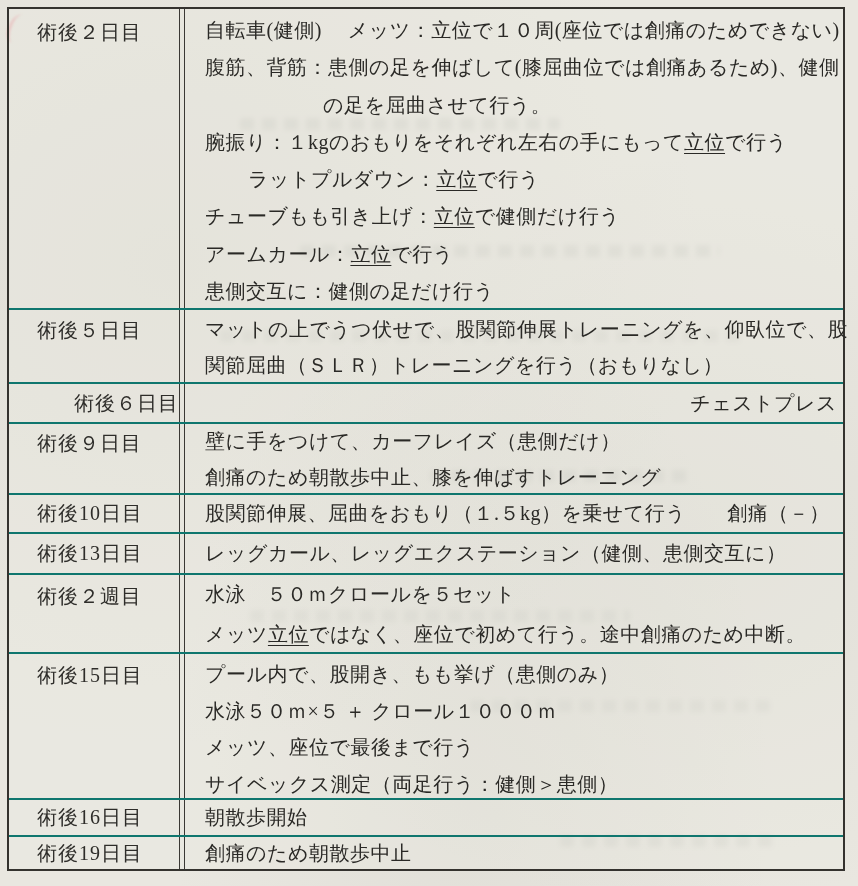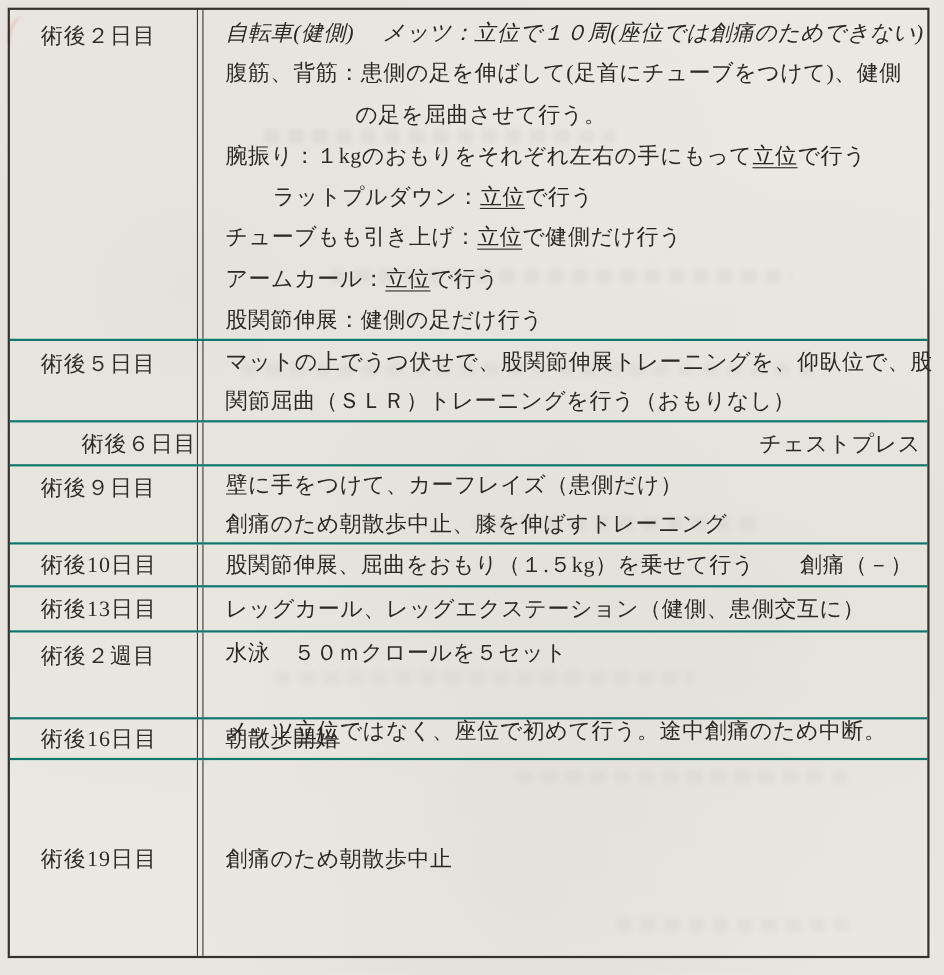--- a/index.html
+++ b/index.html
@@ -69,28 +69,28 @@
 <div class="ghost" style="left:470px;top:700px;width:300px;opacity:.08;"></div>
 <div class="ghost" style="left:560px;top:835px;width:220px;opacity:.09;"></div>
 
 <div class="scan-table">
     <div class="trow" style="height: 299px;">
     <div class="daycell" style="padding-top: 9.65px;">
       <span class="daylabel">術後２日目</span>
     </div>
     <div class="vdiv"></div>
     <div class="content" style="padding-top: 3px;">
-        <div class="cline" style="line-height: 37.3px; font-style: italic;"><span>自転車(健側)　 メッツ：立位で１０周(座位では創痛のためできない)</span></div>
-        <div class="cline" style="line-height: 37.3px;"><span>腹筋、背筋：患側の足を伸ばして(足首にチューブをつけて)、健側</span></div>
+        <div class="cline" style="line-height: 37.3px;"><span>自転車(健側)　 メッツ：立位で１０周(座位では創痛のためできない)</span></div>
+        <div class="cline" style="line-height: 37.3px;"><span>腹筋、背筋：患側の足を伸ばして(膝屈曲位では創痛あるため)、健側</span></div>
         <div class="cline indent" style="line-height: 37.3px;"><span>の足を屈曲させて行う。</span></div>
         <div class="cline" style="line-height: 37.3px;"><span>腕振り：１kgのおもりをそれぞれ左右の手にもって</span><u>立位</u><span>で行う</span></div>
         <div class="cline" style="line-height: 37.3px; margin-left: 43px;"><span>ラットプルダウン：</span><u>立位</u><span>で行う</span></div>
         <div class="cline" style="line-height: 37.3px;"><span>チューブもも引き上げ：</span><u>立位</u><span>で健側だけ行う</span></div>
         <div class="cline" style="line-height: 37.3px;"><span>アームカール：</span><u>立位</u><span>で行う</span></div>
-        <div class="cline" style="line-height: 37.3px;"><span>股関節伸展：健側の足だけ行う</span></div>
+        <div class="cline" style="line-height: 37.3px;"><span>患側交互に：健側の足だけ行う</span></div>
       </div>
   </div>
     <div class="trow bt" style="height: 74px;">
     <div class="daycell" style="padding-top: 7px;">
       <span class="daylabel">術後５日目</span>
     </div>
     <div class="vdiv"></div>
     <div class="content" style="padding-top: 1px;">
         <div class="cline" style="line-height: 36px;"><span>マットの上でうつ伏せで、股関節伸展トレーニングを、仰臥位で、股</span></div>
         <div class="cline" style="line-height: 36px;"><span>関節屈曲（ＳＬＲ）トレーニングを行う（おもりなし）</span></div>
@@ -131,23 +131,35 @@
     <div class="vdiv"></div>
     <div class="content vcenter">
         <div class="cline"><span>レッグカール、レッグエクステーション（健側、患側交互に）</span></div>
       </div>
   </div>
     <div class="trow bt" style="height: 79px;">
     <div class="daycell" style="padding-top: 7.75px;">
       <span class="daylabel">術後２週目</span>
     </div>
     <div class="vdiv"></div>
-    <div class="content" style="padding-top: 0px; gap: 31px;">
+    <div class="content" style="padding-top: 0px;">
         <div class="cline" style="line-height: 39.5px;"><span>水泳　５０ｍクロールを５セット</span></div>
         <div class="cline" style="line-height: 39.5px;"><span>メッツ</span><u>立位</u><span>ではなく、座位で初めて行う。途中創痛のため中断。</span></div>
+      </div>
+  </div>
+    <div class="trow bt" style="height: 146px;">
+    <div class="daycell" style="padding-top: 8.25px;">
+      <span class="daylabel">術後15日目</span>
+    </div>
+    <div class="vdiv"></div>
+    <div class="content" style="padding-top: 2px;">
+        <div class="cline" style="line-height: 36.5px;"><span>プール内で、股開き、もも挙げ（患側のみ）</span></div>
+        <div class="cline" style="line-height: 36.5px;"><span>水泳５０ｍ×５ ＋ クロール１０００ｍ</span></div>
+        <div class="cline" style="line-height: 36.5px;"><span>メッツ、座位で最後まで行う</span></div>
+        <div class="cline" style="line-height: 36.5px;"><span>サイベックス測定（両足行う：健側＞患側）</span></div>
       </div>
   </div>
     <div class="trow bt" style="height: 37px;">
     <div class="daycell vcenter">
       <span class="daylabel">術後16日目</span>
     </div>
     <div class="vdiv"></div>
     <div class="content vcenter">
         <div class="cline"><span>朝散歩開始</span></div>
       </div>

